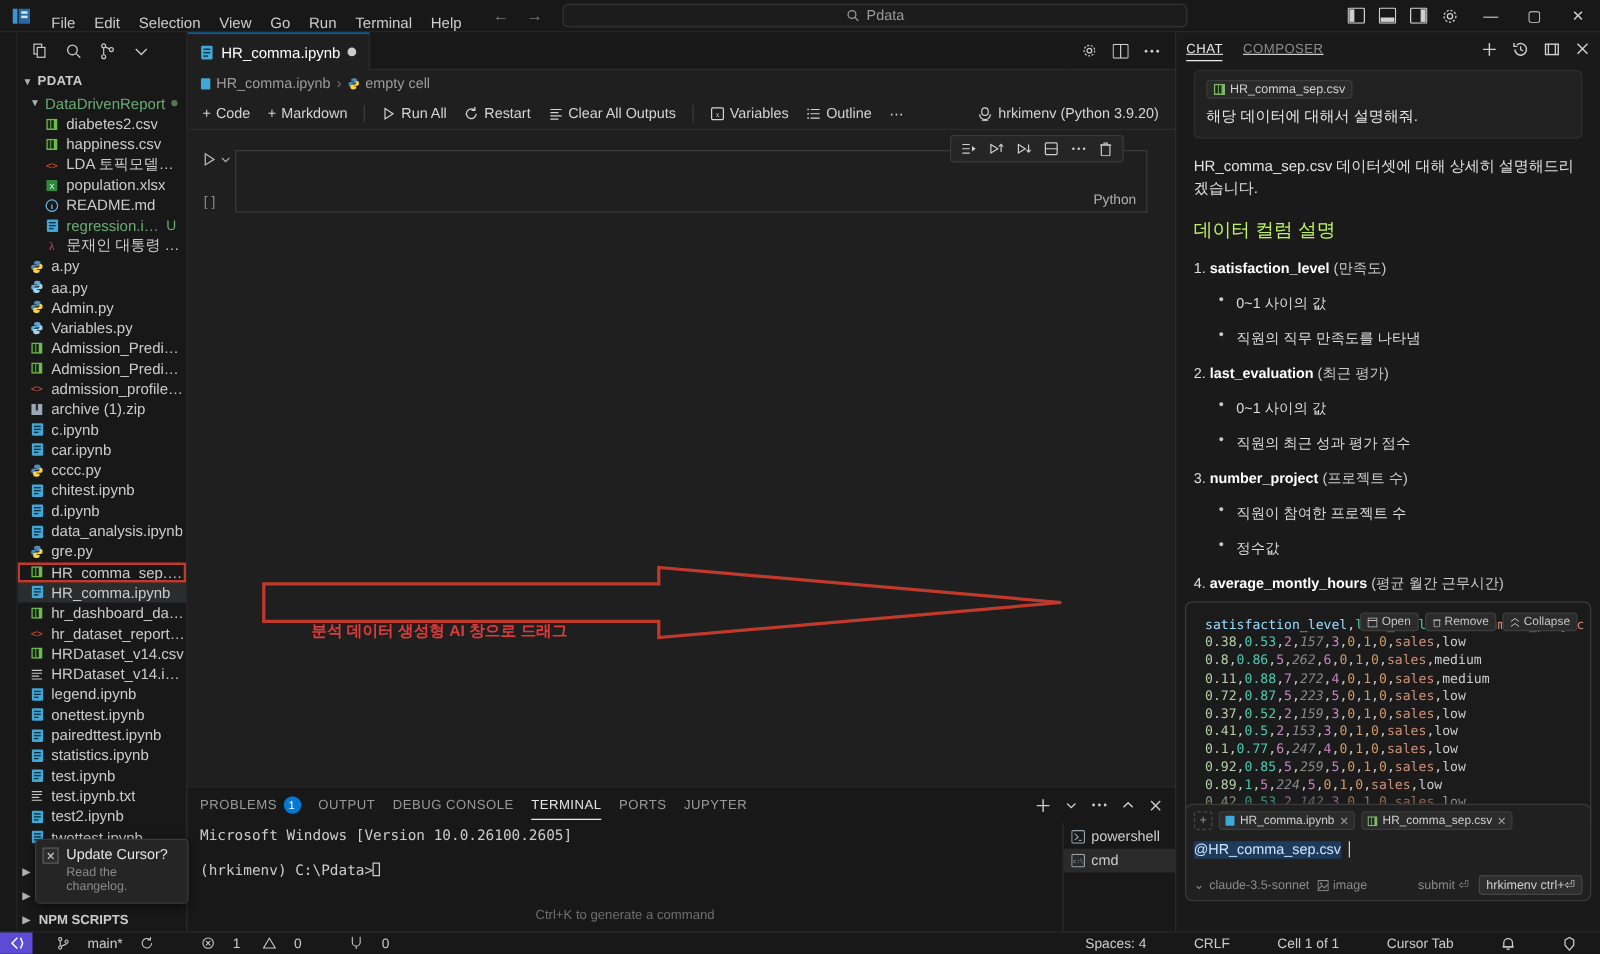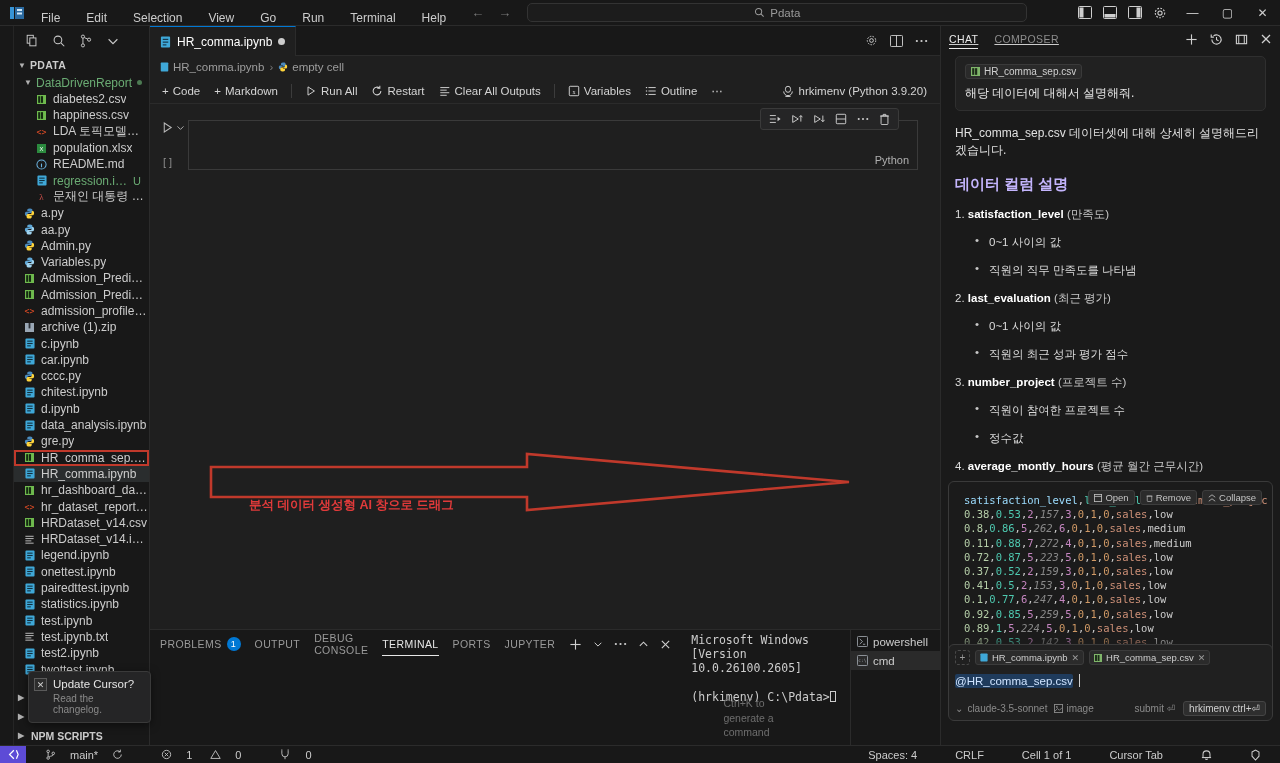--- a/index.html
+++ b/index.html
@@ -14,21 +14,21 @@
   .app { position: relative; width: 1280px; height: 763px; display: flex; flex-direction: column; }
 
   
   .titlebar {
     height: 26px; flex: 0 0 26px; background: #181818;
     display: flex; align-items: center;
     border-bottom: 1px solid #2b2b2b;
   }
   .tb-logo { width: 34px; display: flex; align-items: center; justify-content: center; }
   .tb-logo svg { display: block; }
-  .menubar { display: flex; align-items: center; gap: 12px; margin-top: 10px; }
+  .menubar { display: flex; align-items: center; gap: 1px; margin-top: 10px; }
   .menu-item {
     padding: 3px 7px; font-size: 12px; color: #cccccc; border-radius: 3px; cursor: default;
     white-space: nowrap;
   }
   .tb-nav { margin-left: 18px; display: flex; align-items: center; gap: 14px; color: #7a7a7a; font-size: 13px; }
   .tb-nav span { cursor: default; }
   .tb-search {
     width: 500px; height: 19px; margin-left: 16px;
     background: #1c1c1c; border: 1px solid #333333; border-radius: 5px;
     display: flex; align-items: center; justify-content: center; gap: 5px;
@@ -146,21 +146,21 @@
   .cell-lang { position: absolute; right: 8px; bottom: 3px; font-size: 11px; color: #b0b0b0; }
 
   
   .annotation { position: absolute; left: 205px; top: 448px; z-index: 20; pointer-events: none; }
   .annotation .anno-text {
     position: absolute; left: 44px; top: 49px; color: #e03a3a; font-size: 12.5px; font-weight: bold;
     white-space: nowrap;
   }
 
   
-  .panel { flex: 0 0 116px; background: #181818; border-top: 1px solid #2b2b2b; display: flex; flex-direction: row; }
+  .panel { flex: 0 0 116px; background: #181818; border-top: 1px solid #2b2b2b; display: flex; flex-direction: column; }
   .panel-tabs { height: 28px; flex: 0 0 28px; display: flex; align-items: center; padding: 0 10px; gap: 14px; }
   .ptab { font-size: 10.5px; letter-spacing: .4px; color: #9a9a9a; cursor: pointer; height: 28px; display: flex; align-items: center; gap: 5px; position: relative; }
   .ptab.active { color: #e7e7e7; }
   .ptab.active::after { content: ""; position: absolute; left: 0; right: 0; bottom: 2px; height: 1px; background: #e7e7e7; }
   .ptab .count { background: #0078d4; color: #fff; border-radius: 8px; font-size: 9px; min-width: 14px; height: 14px; display: flex; align-items: center; justify-content: center; padding: 0 4px; }
   .panel-actions { margin-left: auto; display: flex; align-items: center; gap: 11px; color: #cfcfcf; }
   .panel-actions .ic { cursor: pointer; display: flex; align-items: center; }
   .panel-body { flex: 1 1 auto; display: flex; min-height: 0; }
   .term {
     flex: 1 1 auto; padding: 3px 10px; font-family: "DejaVu Sans Mono", monospace;
@@ -185,21 +185,21 @@
   .userbubble {
     background: #212121; border: 1px solid #2f2f2f; border-radius: 5px;
     padding: 7px 9px 8px; margin-top: 4px;
   }
   .chip {
     display: inline-flex; align-items: center; gap: 4px; background: #2a2a2a; border: 1px solid #3a3a3a;
     border-radius: 3px; padding: 1px 5px; font-size: 10px; color: #d0d0d0;
   }
   .userbubble .utext { margin-top: 6px; font-size: 12px; color: #e6e6e6; }
   .assist-p { margin-top: 14px; font-size: 12px; color: #e0e0e0; line-height: 17px; }
-  .assist-h3 { margin-top: 16px; font-size: 15px; font-weight: bold; color: #c4b5fd; }
+  .assist-h3 { margin-top: 16px; font-size: 15px; font-weight: normal; color: #bef264; }
   .num-item { margin-top: 13px; font-size: 11.5px; color: #dcdcdc; }
   .num-item b { color: #ffffff; font-weight: bold; }
   .num-item .kr { color: #c9c9c9; }
   .bullets { margin: 0; padding: 0; list-style: none; }
   .bullets li { margin-top: 13px; padding-left: 34px; position: relative; font-size: 11.5px; color: #dcdcdc; }
   .bullets li::before { content: "•"; position: absolute; left: 20px; top: -1px; color: #c9c9c9; }
 
   
   .csvpop {
     position: absolute; left: 7px; right: 7px; bottom: 82px; height: 182px;

